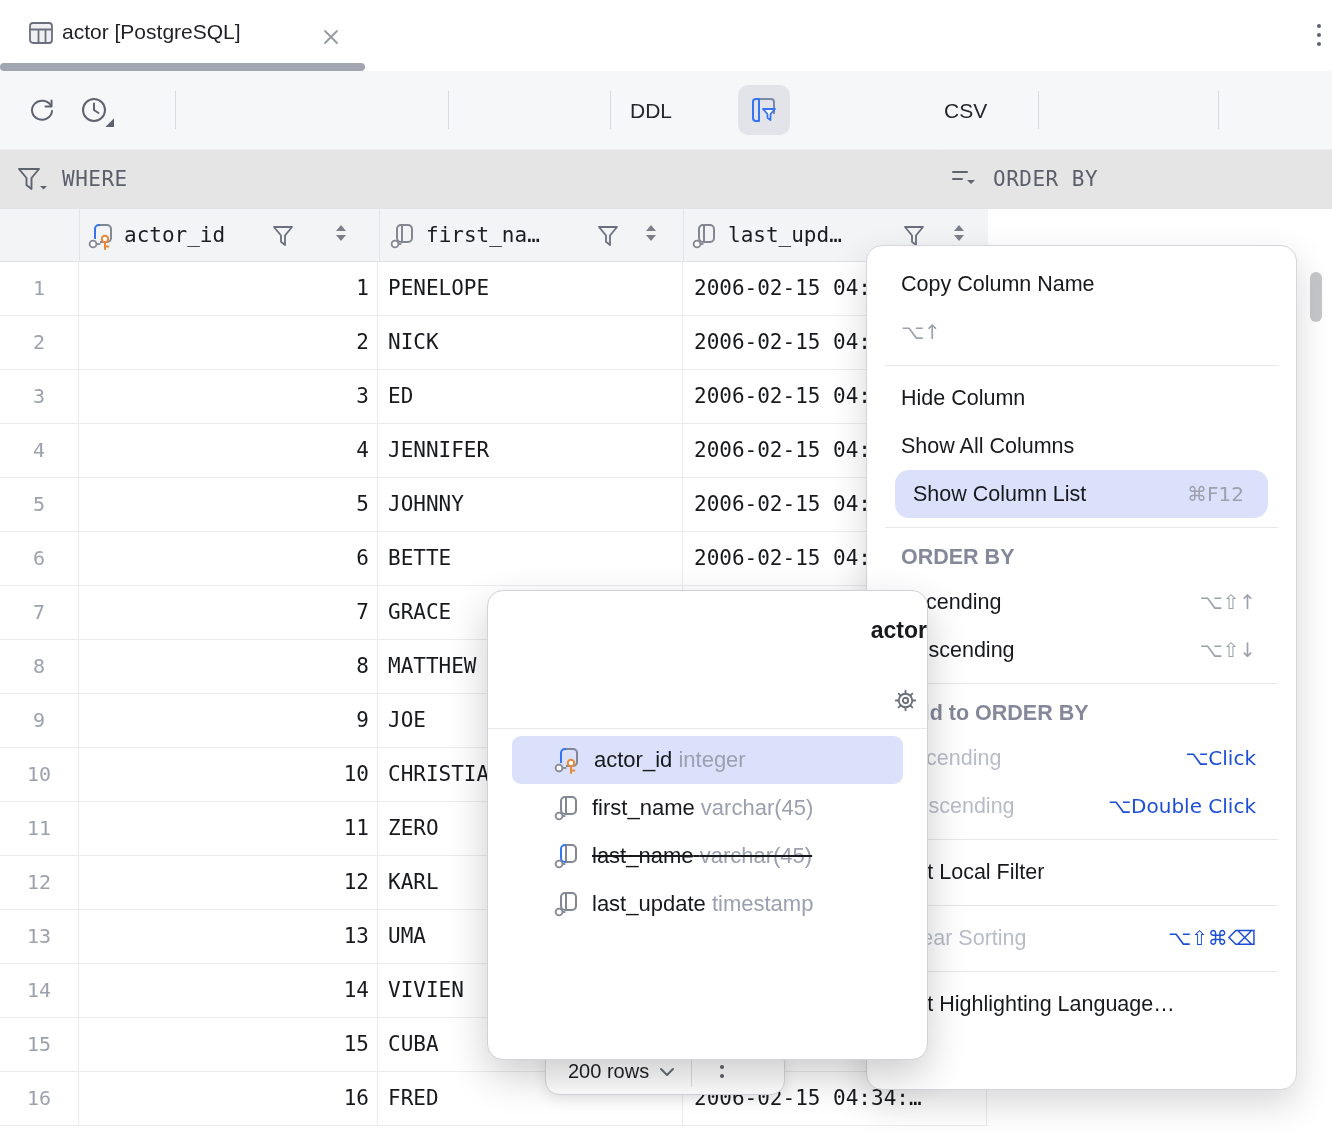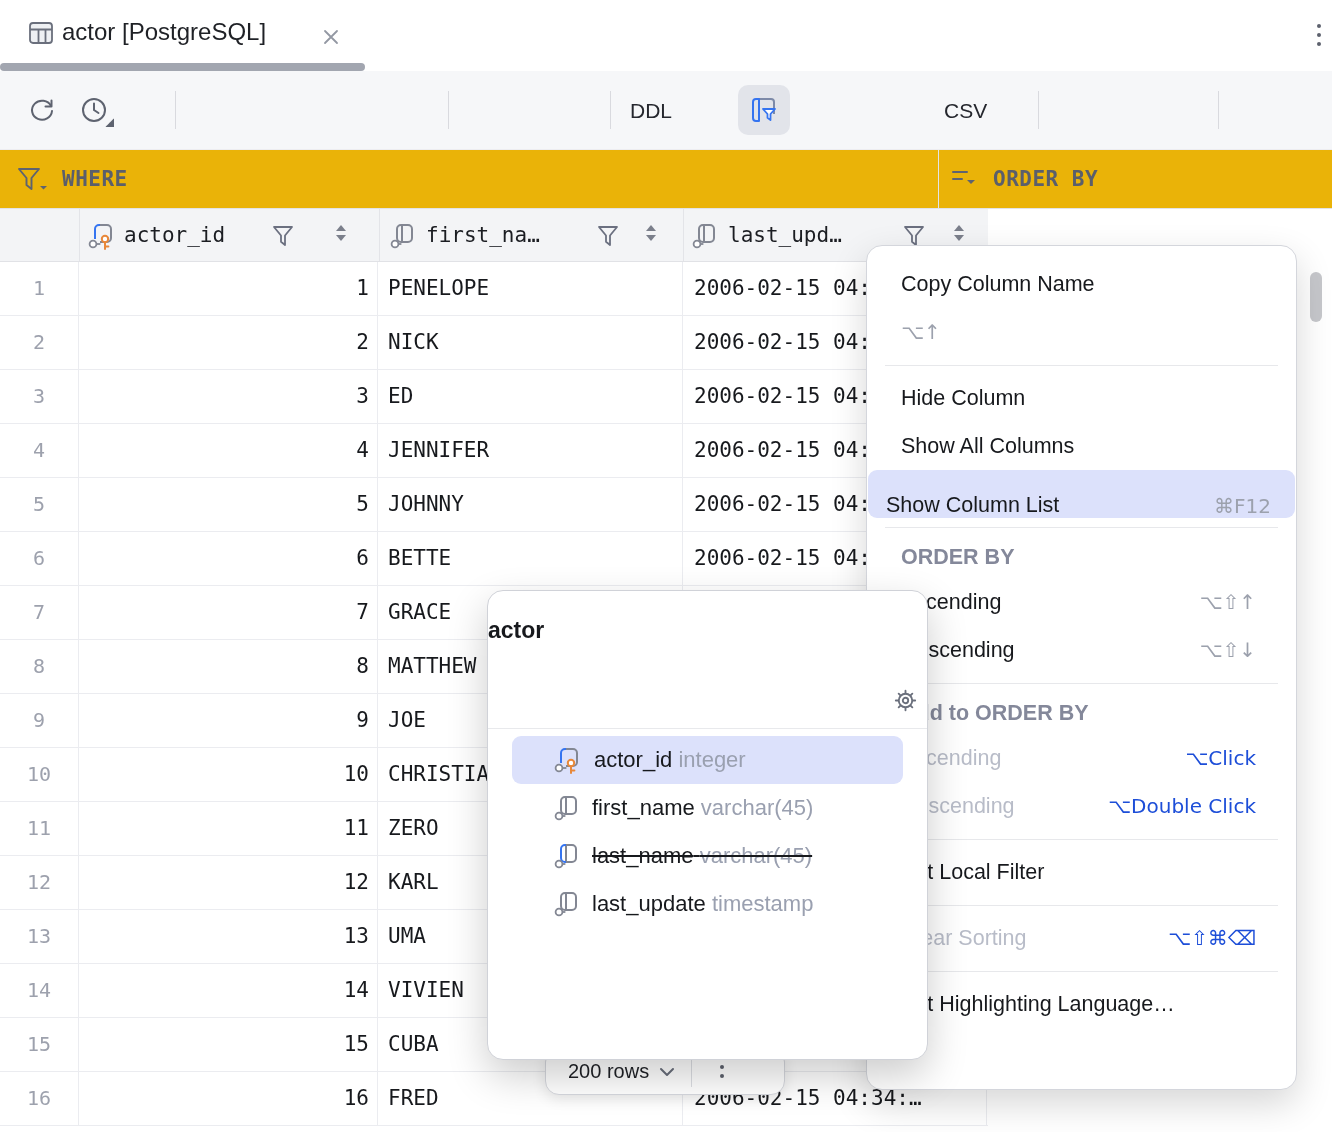--- a/index.html
+++ b/index.html
@@ -3,32 +3,32 @@
 <meta charset="utf-8">
 <style>
   * { margin:0; padding:0; box-sizing:border-box; }
   html,body { background:#fff; }
   .stage { position:relative; width:1332px; height:1132px; overflow:hidden;
            font-family:"Liberation Sans", sans-serif; color:#1b1d22; background:#fff; }
   .abs { position:absolute; }
 
   
   .tabbar { left:0; top:0; width:1332px; height:71px; background:#fff; }
-  .tab-title { left:62px; top:0; height:64px; line-height:64px; font-size:24px; color:#1f2126; }
+  .tab-title { left:62px; top:0; height:64px; line-height:64px; font-size:21px; color:#1f2126; }
   .tab-underline { left:0; top:63px; width:365px; height:8px; background:#a2a6b0; border-radius:4px; }
   .icon-btn { display:flex; align-items:center; justify-content:center; }
 
   
   .toolbar { left:0; top:71px; width:1332px; height:79px; background:#f6f7f9; border-bottom:1px solid #ededf1; }
   .vsep { width:1px; height:38px; background:#d9dadf; top:20px; }
   .tool-label { font-size:21px; color:#25272e; top:0; height:79px; line-height:79px; }
   .toggle-on { left:738px; top:14px; width:52px; height:50px; background:#e2e4ea; border-radius:10px; }
 
   
-  .filterbar { left:0; top:150px; width:1332px; height:59px; background:#eab308; border-bottom:1px solid #e2e3e7;font-weight:bold; }
+  .filterbar { left:0; top:150px; width:1332px; height:59px; background:#e5e5e5; border-bottom:1px solid #e2e3e7; }
   .mono { font-family:"DejaVu Sans Mono", monospace; }
   .fb-label { font-size:21px; color:#5b5f6b; top:0; height:58px; line-height:58px; letter-spacing:0.5px; }
   .fb-divider { left:938px; top:0; width:1px; height:58px; background:#e3e4e8; }
 
   
   .ghead { left:0; top:209px; width:988px; height:53px; background:#f3f4f6; border-bottom:1px solid #e1e2e6; }
   .ghead .hlabel { font-size:21px; color:#1b1d22; top:0; height:52px; line-height:52px; }
   .hsep { top:0; width:1px; height:52px; background:#e3e4e8; }
   .sortw { display:flex; flex-direction:column; gap:4px; align-items:center; }
   .tri-up { width:0; height:0; border-left:5px solid transparent; border-right:5px solid transparent; border-bottom:6px solid #7b7f8b; }
@@ -59,26 +59,26 @@
           border-radius:16px; box-shadow:0 14px 36px rgba(0,0,0,.16); z-index:30; padding-top:14px; overflow:hidden; }
   .mi { position:relative; font-size:21.5px; }
   .mi.item { height:48px; display:flex; align-items:center; padding:0 40px 0 34px; color:#17191d; }
   .mi.header { height:42px; display:flex; align-items:center; padding:0 34px; color:#84889a; font-weight:bold; }
   .mi.separator { height:18px; }
   .mi.separator::after { content:""; position:absolute; left:18px; right:18px; top:9px; height:1px; background:#e7e8eb; }
   .mi .mi-label { flex:1 1 auto; white-space:nowrap; }
   .mi .mi-shortcut { color:#9ca1ad; font-family:"DejaVu Sans", sans-serif; font-size:20px; white-space:nowrap; }
   .mi.disabled { color:#b8bcc8; }
   .mi.disabled .mi-shortcut { color:#1d4ed8; }
-  .mi.selected { margin:0 1px; padding:0 24px 0 18px; border-radius:9px; background:#dce1fb;align-items:flex-end; }
+  .mi.selected { margin:0 28px; padding:0 24px 0 18px; border-radius:14px; background:#dce1fb; }
 
   
   .popup { left:487px; top:590px; width:441px; height:470px; background:#fff; border:1px solid #d0d2d8;
            border-radius:16px; box-shadow:0 16px 40px rgba(0,0,0,.20); z-index:40; }
-  .popup-title { position:absolute; left:0; top:26px; width:100%; text-align:left; font-size:23px; font-weight:bold; color:#17191d; }
+  .popup-title { position:absolute; left:0; top:26px; width:100%; text-align:right; font-size:23px; font-weight:bold; color:#17191d; }
   .popup-sep { position:absolute; left:0; top:137px; width:100%; height:1px; background:#e8e9ec; }
   .pc-list { position:absolute; left:0; top:145px; width:100%;text-align:right; }
   .pc-row { height:48px; margin:0 24px; border-radius:9px; display:flex; align-items:center; padding-left:42px; gap:10px; }
   .pc-row.selected { background:#dce1fb; }
   .pc-text { font-size:22px; color:#17191d; white-space:nowrap; }
   .pc-text.strike { text-decoration:line-through; text-decoration-thickness:2px; }
   .pc-name { color:#17191d; }
   .pc-type { color:#9aa0b0; }
 
   svg { display:block; }

